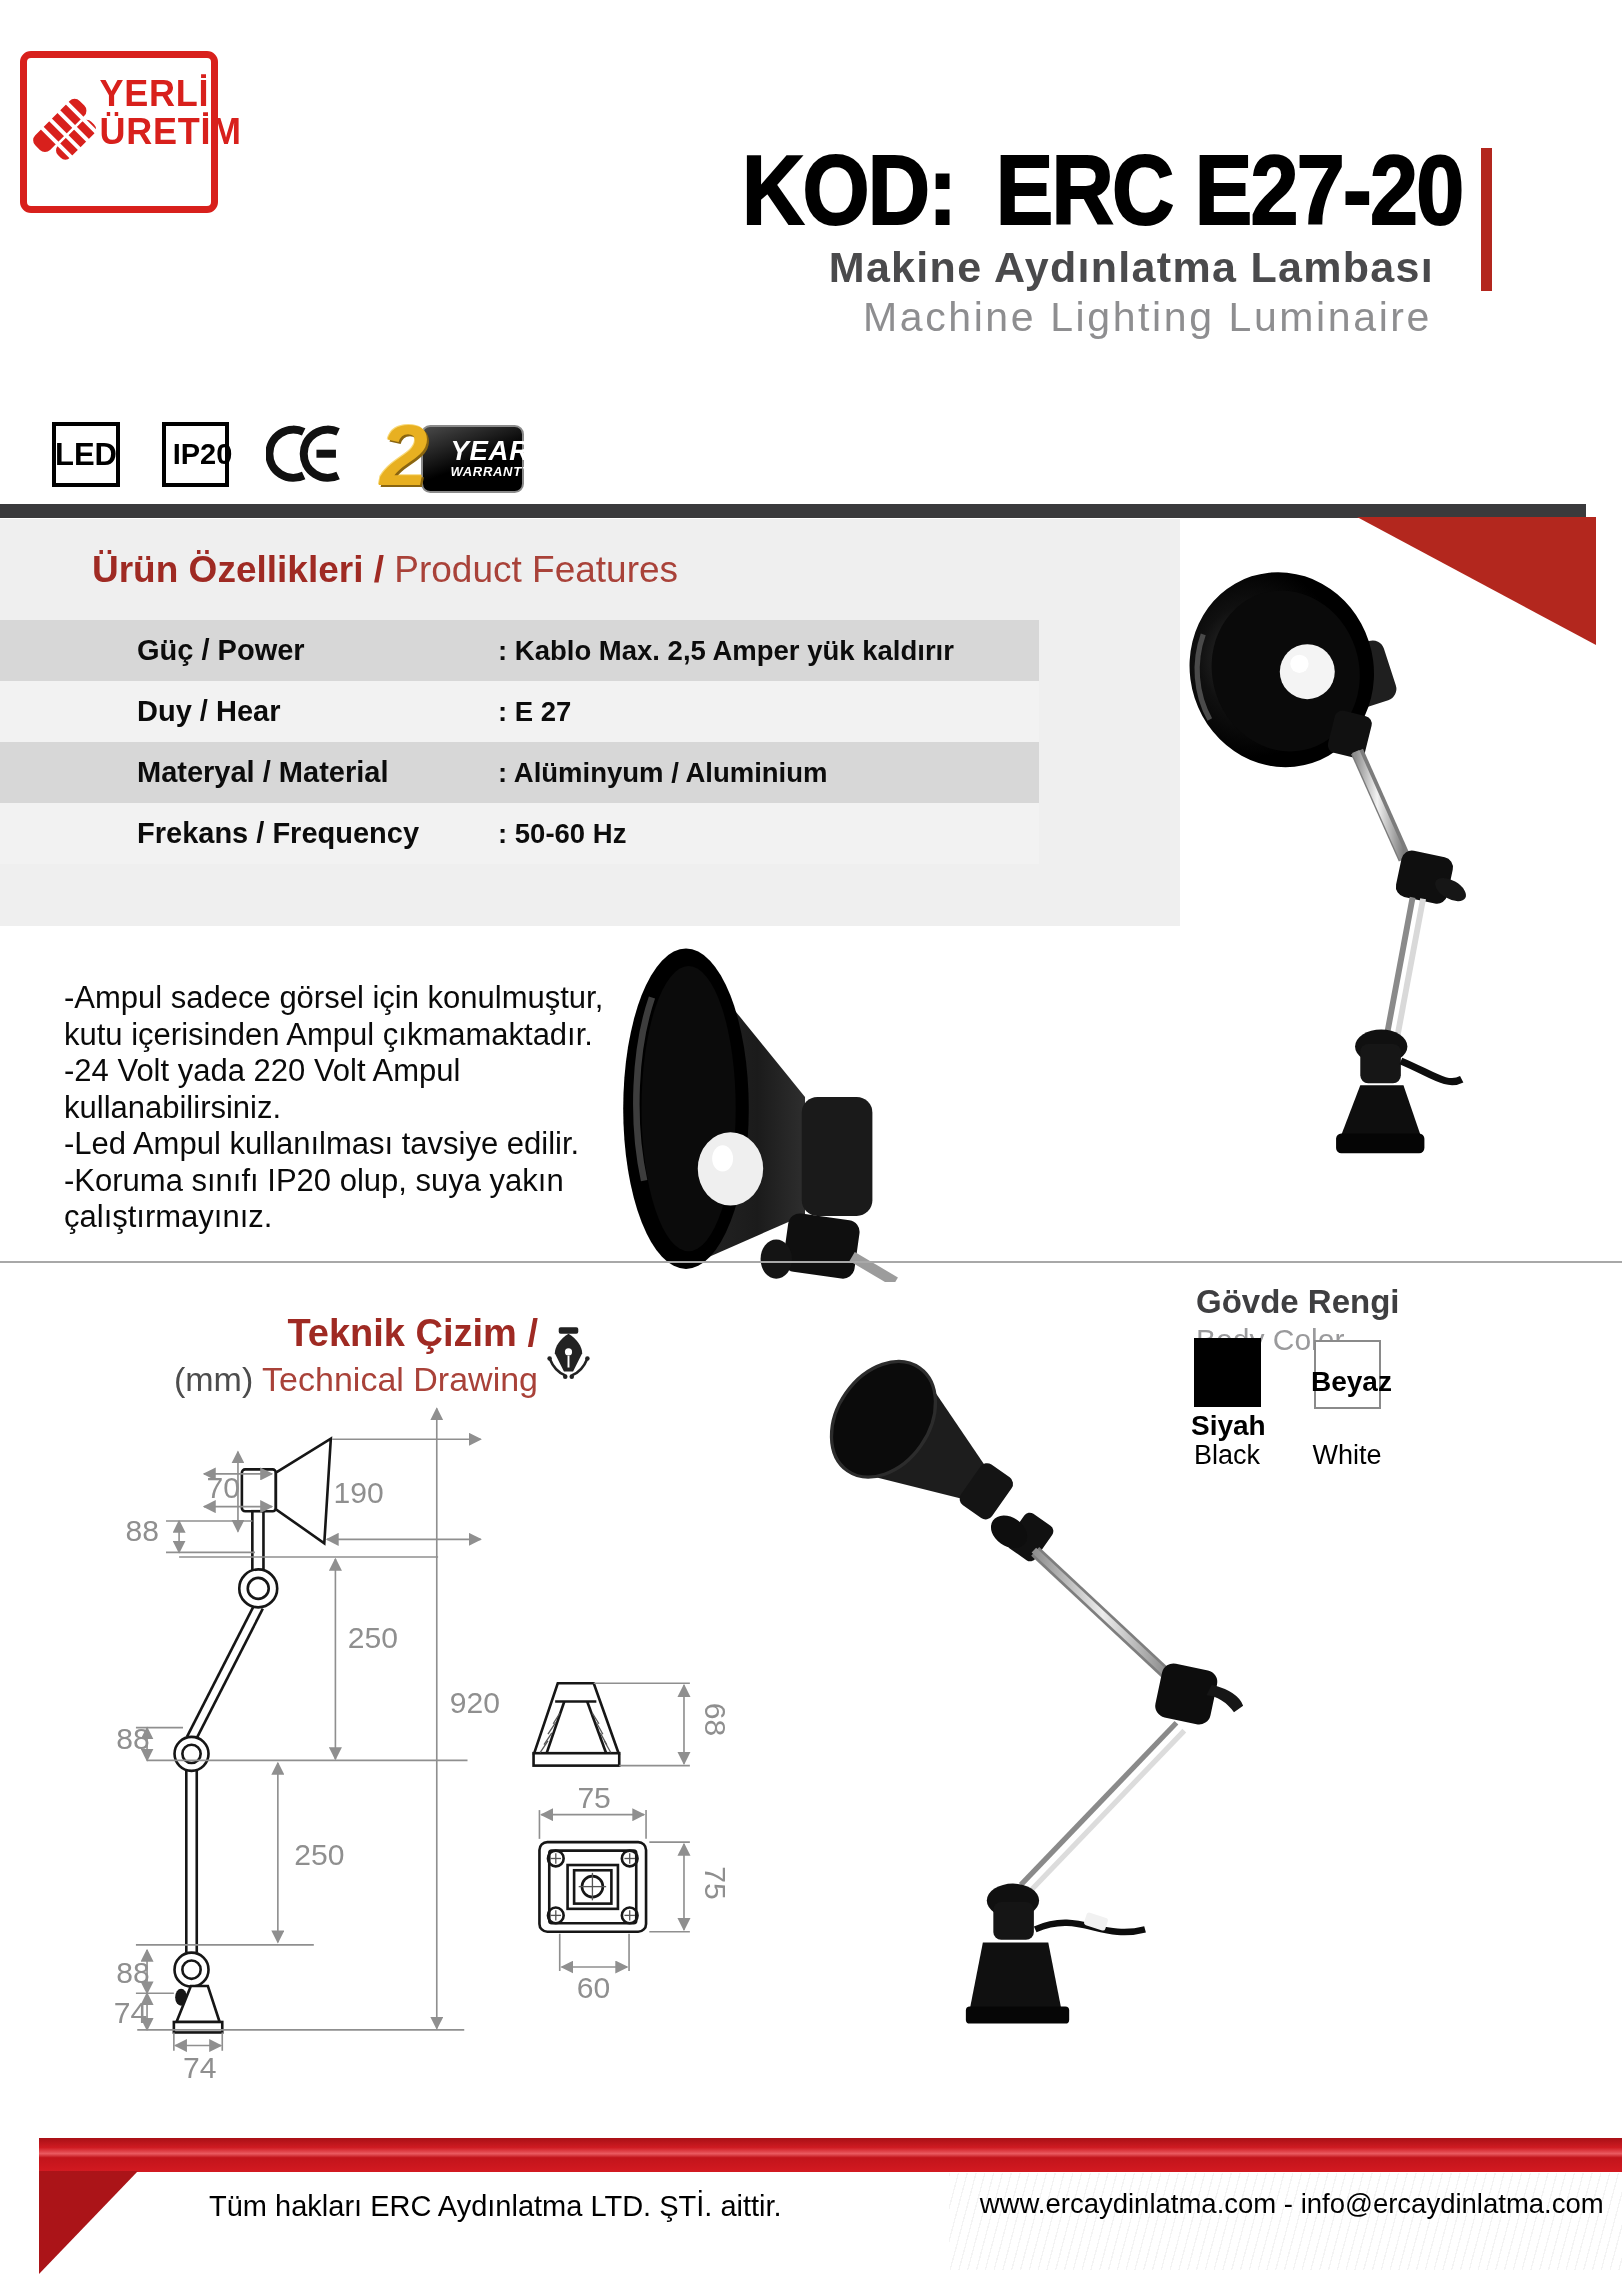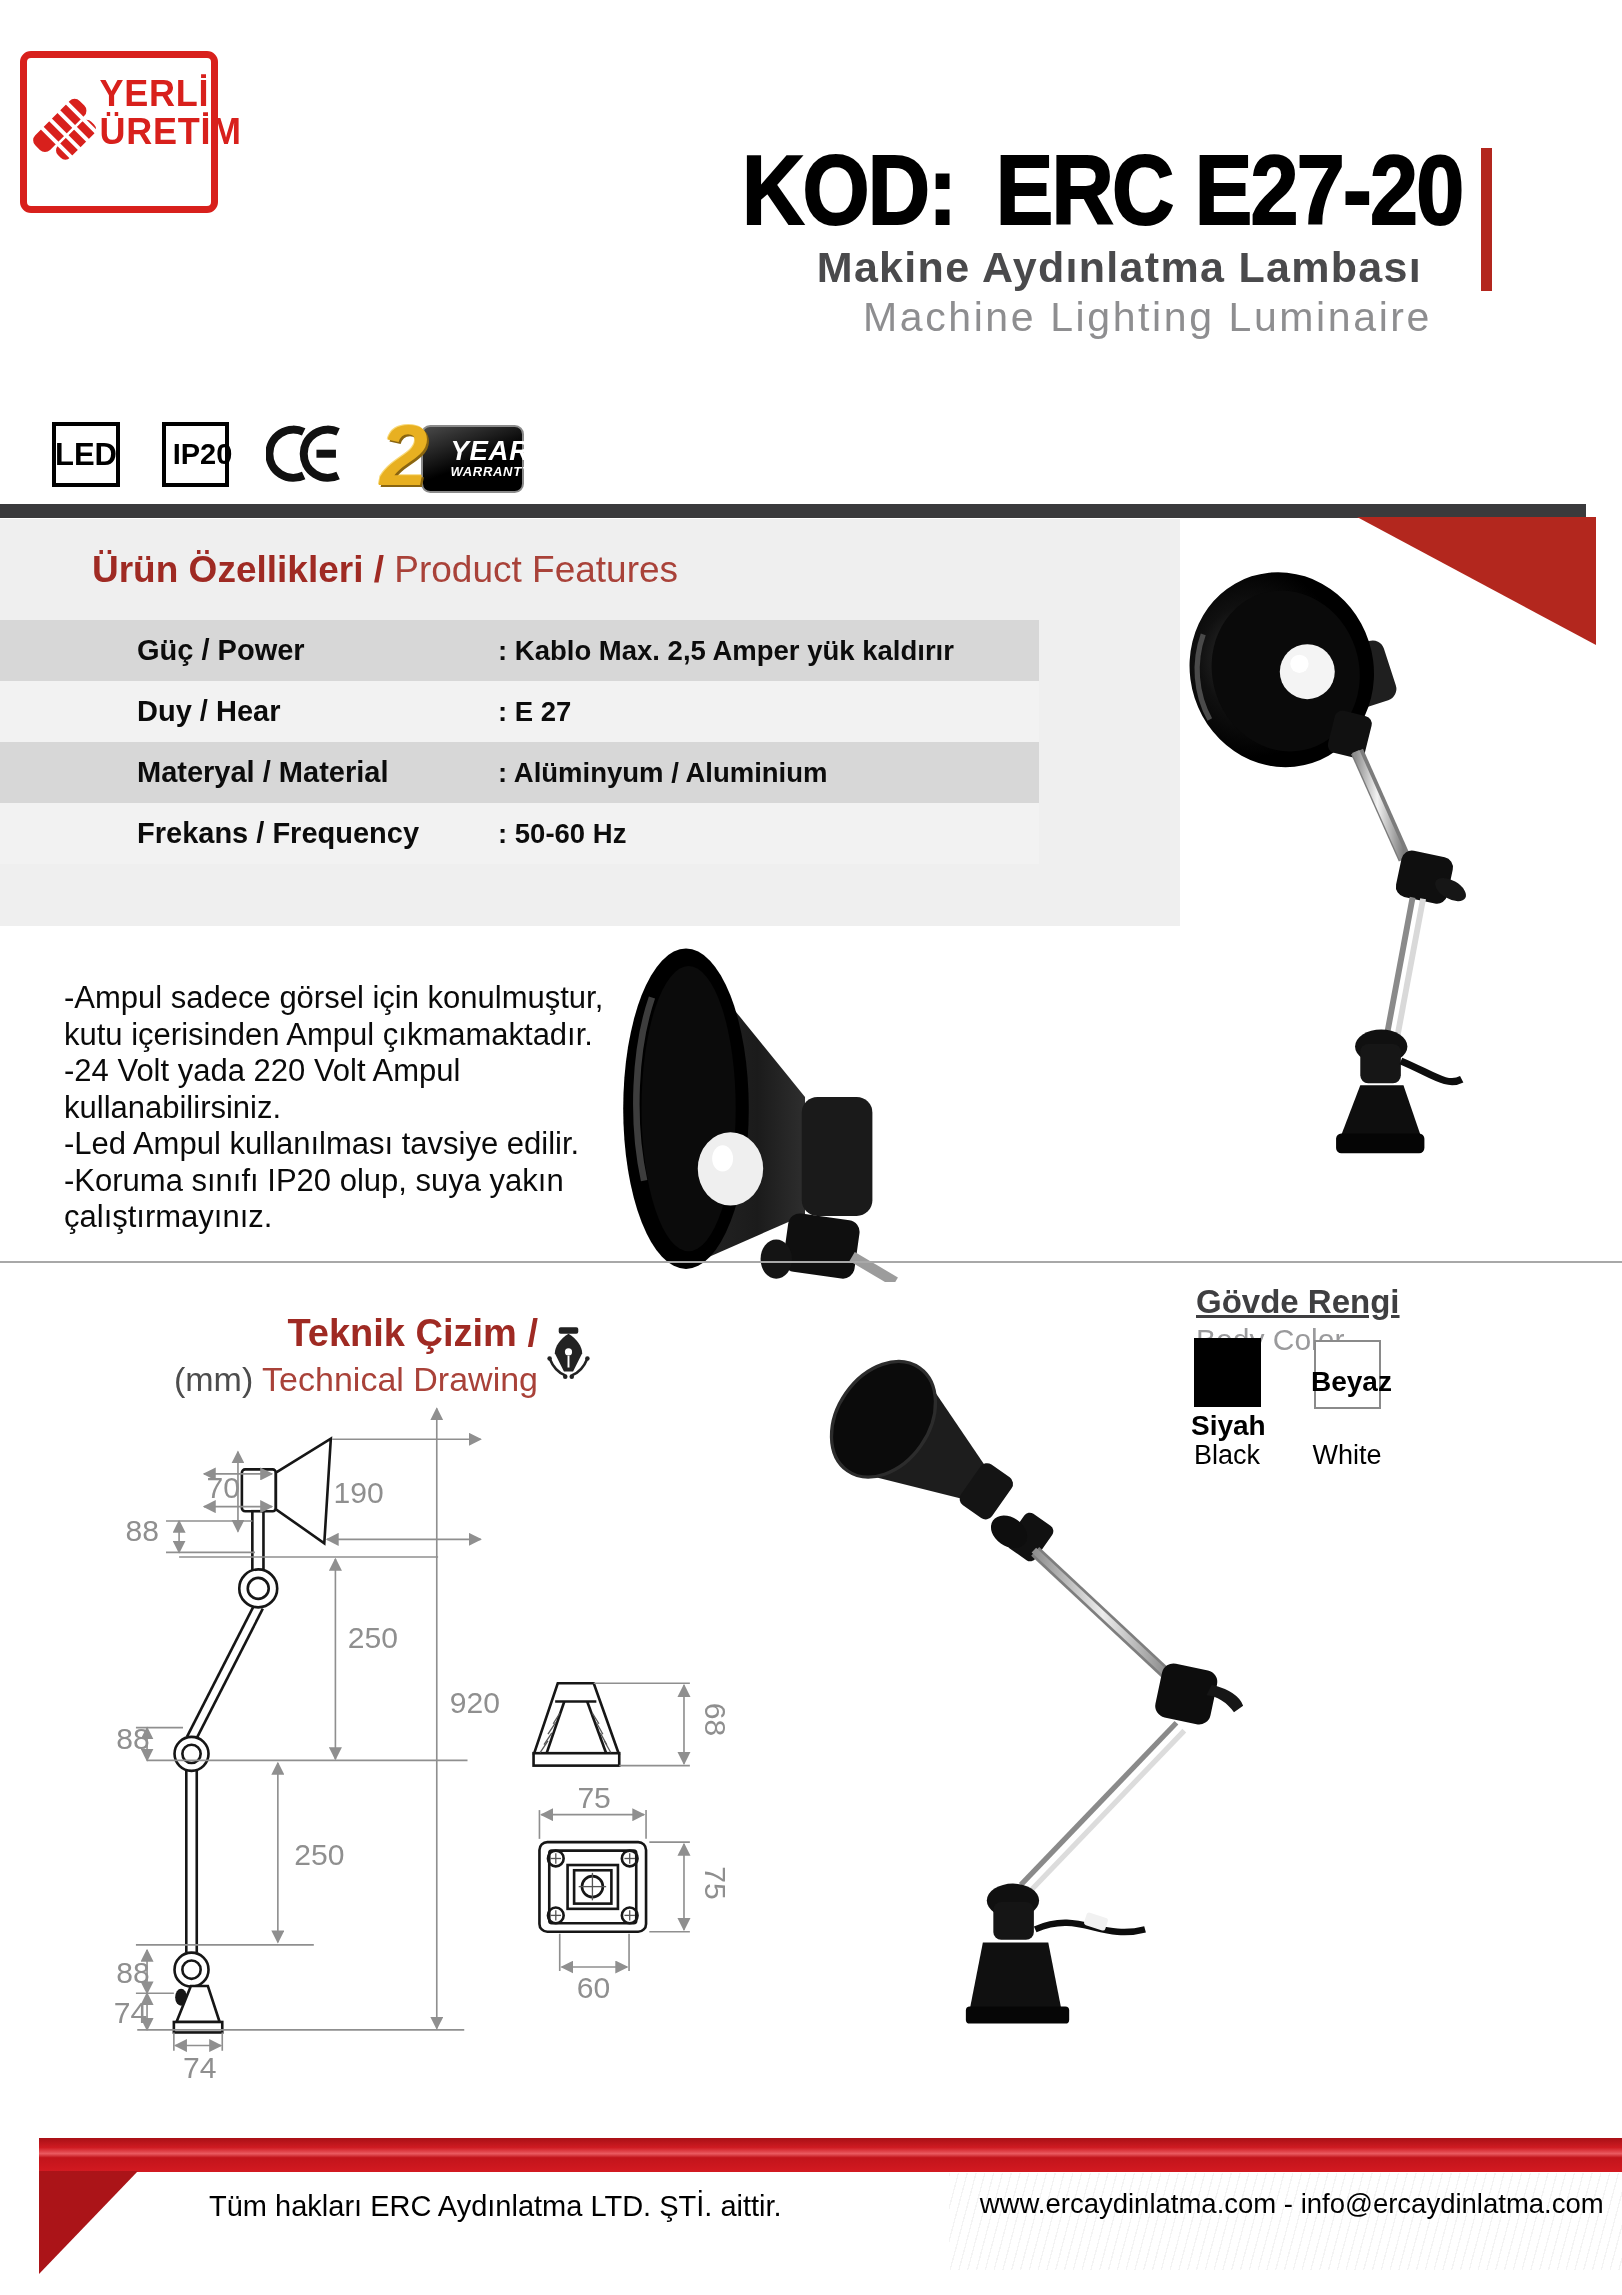--- a/index.html
+++ b/index.html
@@ -11,21 +11,21 @@
   .logo-box{left:19.6px;top:51px;width:184px;height:148px;border:7.2px solid var(--brand-red,#d8201c);
             border-radius:11px;background:#fff;}
   .logo-text{left:73px;top:17px;color:var(--brand-red,#d8201c);font-weight:bold;
              font-size:36px;line-height:1.06;letter-spacing:0.7px;}
 
   
   .kod-title{left:742px;top:134px;width:720px;font-weight:bold;font-size:98px;
              letter-spacing:-2px;-webkit-text-stroke:2px #000;white-space:nowrap;
              transform:scaleX(0.88);transform-origin:left top;display:flex;gap:46px;}
   .accent-bar{left:1481px;top:148px;width:11px;height:143px;background:var(--accent-red,#b3271e);}
-  .sub-tr{top:243px;right:200px;font-size:43px;font-weight:bold;color:var(--title-dark,#4a4a4c);
+  .sub-tr{top:243px;right:188px;font-size:43px;font-weight:bold;color:var(--title-dark,#4a4a4c);
           letter-spacing:1.3px;white-space:nowrap;}
   .sub-en{top:294px;right:190px;font-size:41px;color:var(--subtitle-gray,#8e8e90);
           letter-spacing:2.6px;white-space:nowrap;}
 
   
   .badge-box{border:4.6px solid #000;background:#fff;display:flex;align-items:center;
              justify-content:center;font-weight:bold;box-sizing:border-box;}
   .badge-led{left:52px;top:422px;width:68px;height:65px;font-size:31px;}
   .badge-ip{left:162px;top:422px;width:67px;height:65px;font-size:29px;padding-left:14px;}
   .badge-ce{left:266px;top:420px;width:86px;height:68px;}
@@ -63,21 +63,21 @@
   .divider{left:0;top:1261px;width:1622px;height:2px;background:#a8a8a8;}
 
   
   .tek-head{left:164px;top:1312px;width:374px;text-align:right;}
   .tek-line1{font-size:38px;font-weight:bold;color:var(--section-red-bold,#b5352c);white-space:nowrap;}
   .tek-line2{font-size:34px;margin-top:5.2px;white-space:nowrap;}
   .tek-mm{color:#4d4d4d;}
   .tek-en{color:var(--section-red-light,#c24a42);}
 
   
-  .bc-tr{left:1196px;top:1283px;font-size:33px;font-weight:bold;color:#3f3f41;text-decoration:underline;}
+  .bc-tr{left:1196px;top:1283px;font-size:33px;font-weight:bold;color:#3f3f41;}
   .bc-en{left:1196px;top:1323px;font-size:30px;color:#9a9a9c;}
   .swatch{width:67px;height:69px;box-sizing:border-box;}
   .sw1{left:1194px;top:1338px;}
   .sw2{left:1314px;top:1340px;border:2px solid #8a8a8a;}
   .sw-name{width:72px;text-align:center;font-size:28px;font-weight:bold;color:#000;}
   .sw-sub{width:72px;text-align:center;font-size:27px;color:#000;}
   .sn1{left:1191px;top:1410px;}  .ss1{left:1191px;top:1440px;}
   .sn2{left:1311px;top:1366px;}  .ss2{left:1311px;top:1440px;}
 
   

